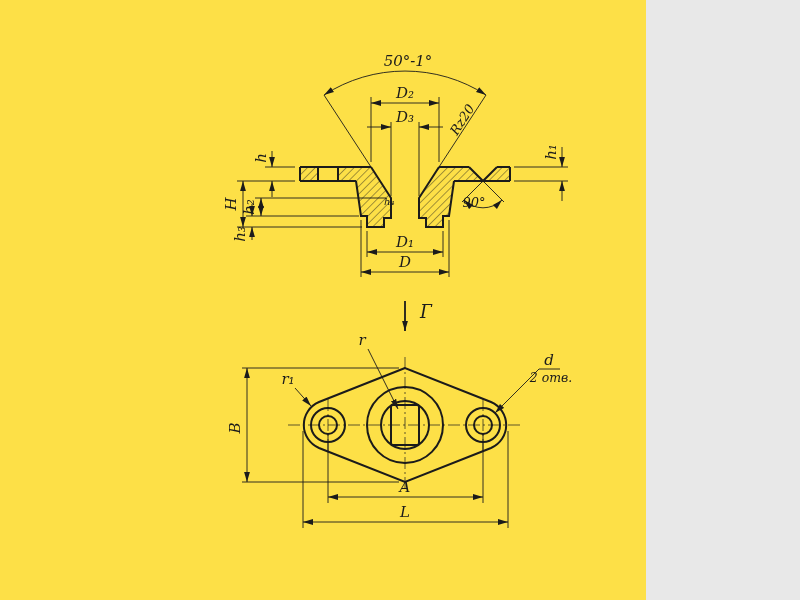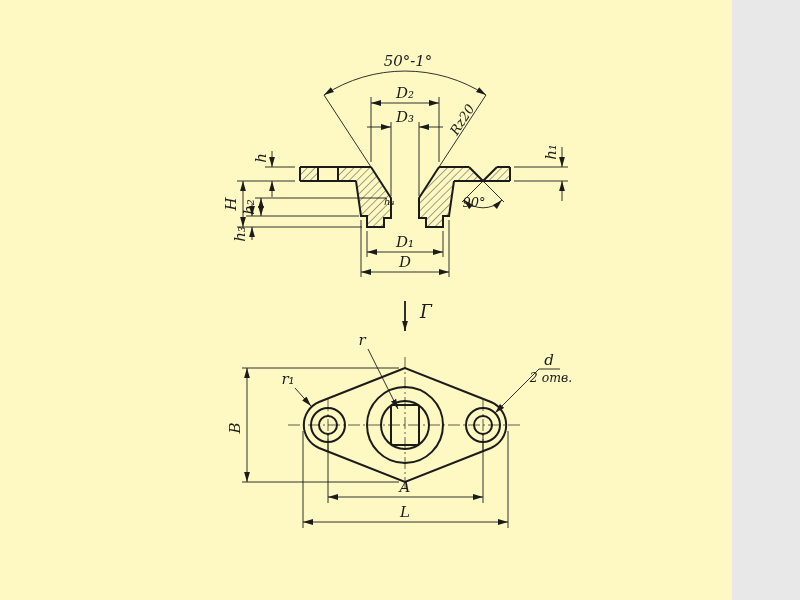--- a/index.html
+++ b/index.html
@@ -1,17 +1,17 @@
 <!DOCTYPE html>
 <html><head>
 <meta charset="utf-8">
 <style>
   html,body { margin:0; padding:0; background:#e8e8e8; }
   .canvas {
-    width:732px; height:600px; background:#fef9c3; position:relative;
+    width:646px; height:600px; background:#fde047; position:relative;
     font-family:"DejaVu Serif","DejaVu Sans",serif;
   }
   svg { display:block; }
   .thick { stroke:#1b1b1b; stroke-width:2; fill:none; }
   .thin  { stroke:#1b1b1b; stroke-width:0.9; fill:none; }
   .cl    { stroke:#1b1b1b; stroke-width:0.7; fill:none; stroke-dasharray:12 3 2 3; }
   .hatch { fill:url(#hatchpat); stroke:none; }
   text {
     fill:#1b1b1b; font-style:italic;
     font-family:"DejaVu Serif","DejaVu Sans",serif;

